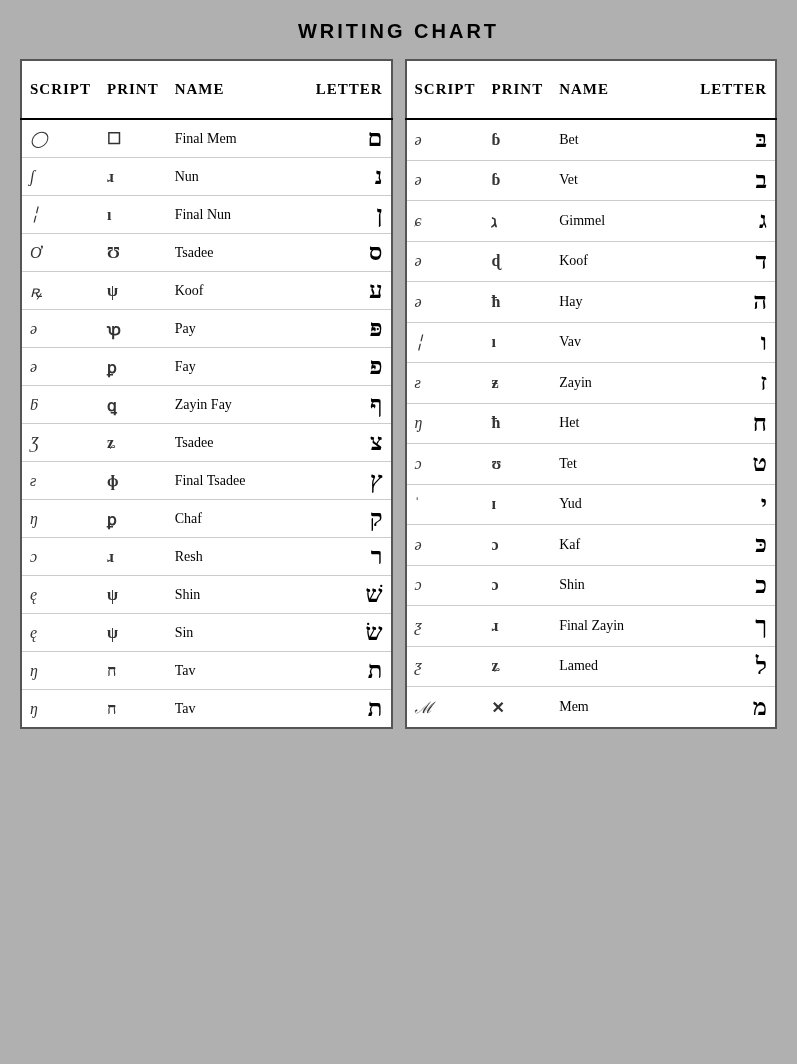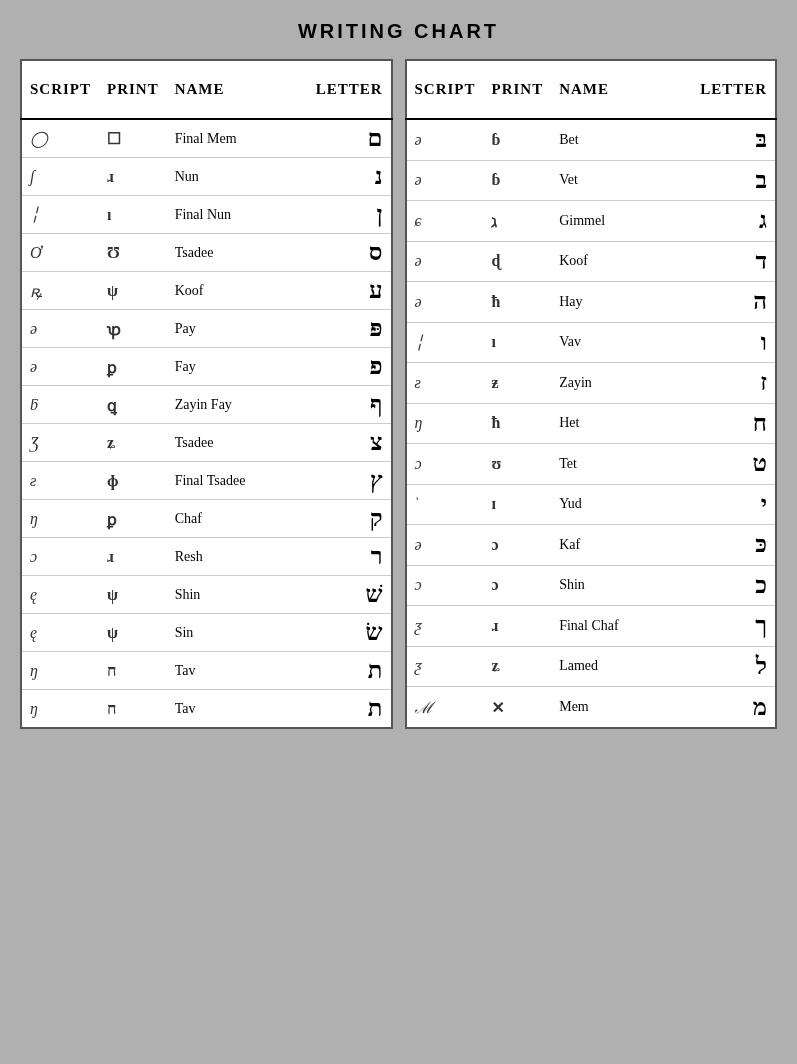--- a/index.html
+++ b/index.html
@@ -275,21 +275,21 @@
         </tr>
         <tr>
           <td class="col-script" style="font-style: italic; font-size: 16px;">ɔ</td>
           <td class="col-print" style="font-weight: bold; font-size: 16px;">ɔ</td>
           <td class="col-name">Shin</td>
           <td class="col-letter" style="font-size: 24px; font-weight: bold; direction: rtl;">כ</td>
         </tr>
         <tr>
           <td class="col-script" style="font-style: italic; font-size: 16px;">ƺ</td>
           <td class="col-print" style="font-weight: bold; font-size: 16px;">ɹ</td>
-          <td class="col-name">Final Chaf</td>
+          <td class="col-name">Final Zayin</td>
           <td class="col-letter" style="font-size: 24px; font-weight: bold; direction: rtl;">ך</td>
         </tr>
         <tr>
           <td class="col-script" style="font-style: italic; font-size: 16px;">ƺ</td>
           <td class="col-print" style="font-weight: bold; font-size: 16px;">ʑ</td>
           <td class="col-name">Lamed</td>
           <td class="col-letter" style="font-size: 24px; font-weight: bold; direction: rtl;">ל</td>
         </tr>
         <tr>
           <td class="col-script" style="font-style: italic; font-size: 16px;">ℳ</td>

